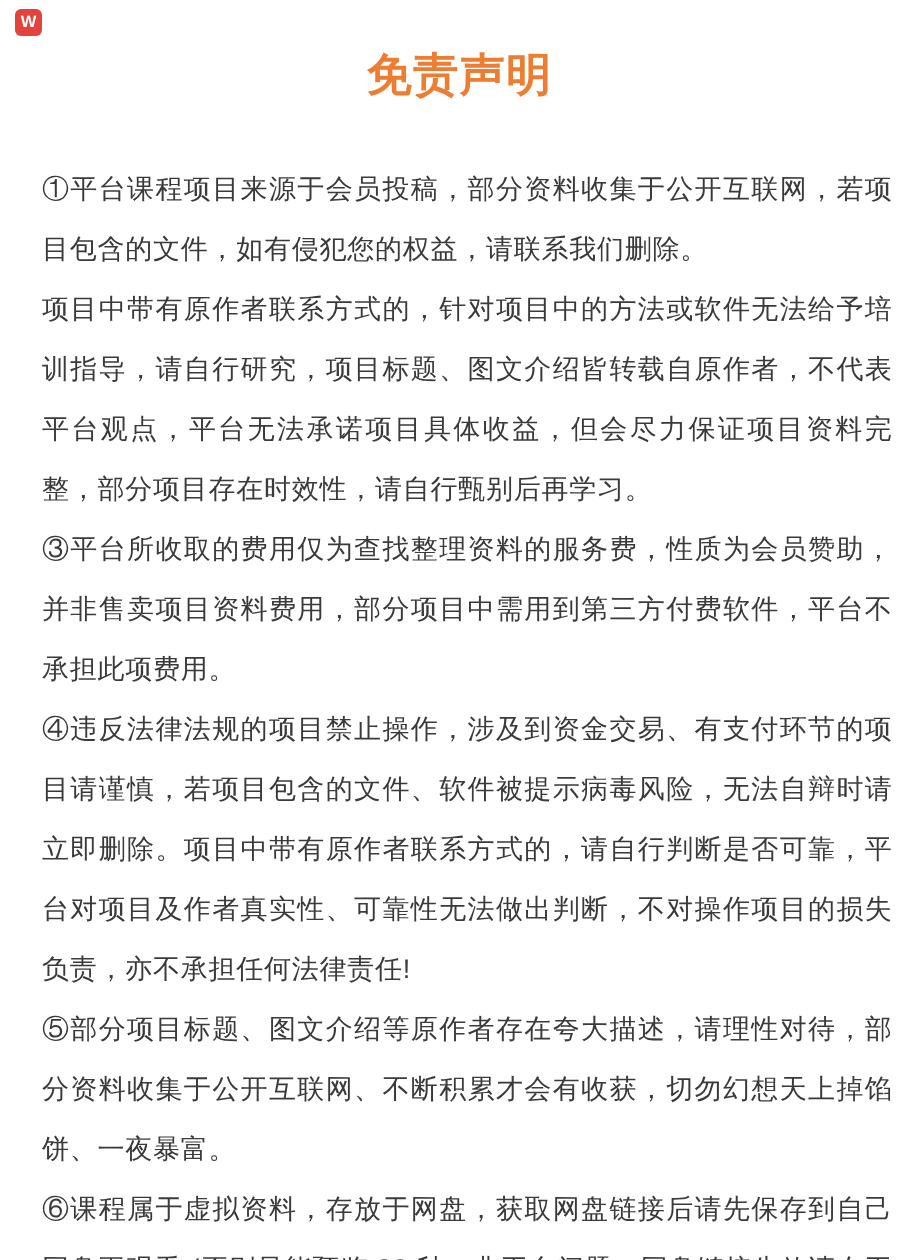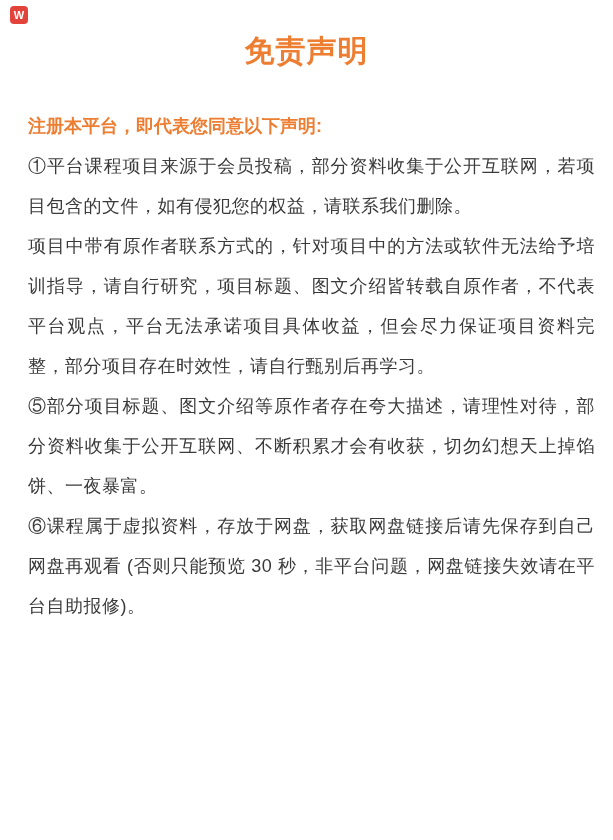--- a/index.html
+++ b/index.html
@@ -59,24 +59,25 @@
   }
 </style>
 </head>
 <body>
 
 <div class="app-badge">W</div>
 
 <h1 class="doc-title">免责声明</h1>
 
 <div class="content">
-  <p class="intro">注册本平台，即代表您同意以下声明:</p>
 
   <p class="para">①平台课程项目来源于会员投稿，部分资料收集于公开互联网，若项目包含的文件，如有侵犯您的权益，请联系我们删除。</p>
 
   <p class="para">项目中带有原作者联系方式的，针对项目中的方法或软件无法给予培训指导，请自行研究，项目标题、图文介绍皆转载自原作者，不代表平台观点，平台无法承诺项目具体收益，但会尽力保证项目资料完整，部分项目存在时效性，请自行甄别后再学习。</p>
 
+  <p class="para">③平台所收取的费用仅为查找整理资料的服务费，性质为会员赞助，并非售卖项目资料费用，部分项目中需用到第三方付费软件，平台不承担此项费用。</p>
 
+  <p class="para">④违反法律法规的项目禁止操作，涉及到资金交易、有支付环节的项目请谨慎，若项目包含的文件、软件被提示病毒风险，无法自辩时请立即删除。项目中带有原作者联系方式的，请自行判断是否可靠，平台对项目及作者真实性、可靠性无法做出判断，不对操作项目的损失负责，亦不承担任何法律责任!</p>
 
   <p class="para">⑤部分项目标题、图文介绍等原作者存在夸大描述，请理性对待，部分资料收集于公开互联网、不断积累才会有收获，切勿幻想天上掉馅饼、一夜暴富。</p>
 
   <p class="para">⑥课程属于虚拟资料，存放于网盘，获取网盘链接后请先保存到自己网盘再观看 (否则只能预览 30 秒，非平台问题，网盘链接失效请在平台自助报修)。</p>
 </div>
 
 </body></html>

